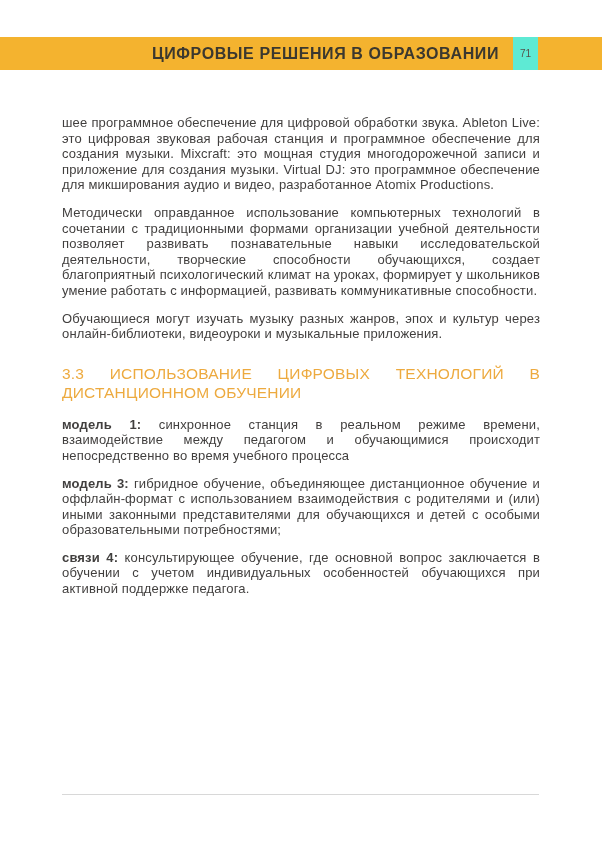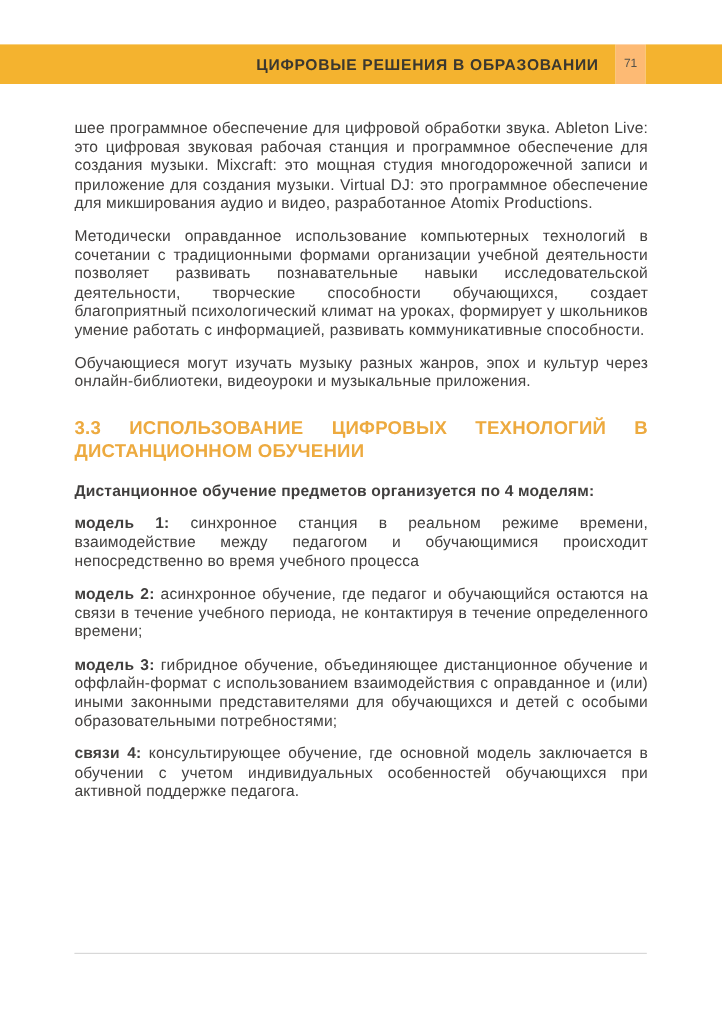--- a/index.html
+++ b/index.html
@@ -23,43 +23,43 @@
     display:flex;align-items:stretch;
   }
   .band-main{
     width:513px;flex:none;
     background:var(--band);
     display:flex;align-items:center;justify-content:flex-end;
     padding-right:14px;box-sizing:border-box;
   }
   .band-title{
     color:var(--band-text);
-    font-size:13px;font-weight:700;letter-spacing:0.6px;
+    font-size:16px;font-weight:700;letter-spacing:0.6px;
     white-space:nowrap;
     font-stretch:condensed;
   }
   .band-gap{
-    width:25px;flex:none;background:#fdba74;
+    width:25px;flex:none;background:#5eead4;
     display:flex;align-items:center;justify-content:center;
   }
   .page-number{
     color:#55524B;font-size:10px;font-weight:400;
   }
   .band-right{flex:1;background:var(--band);}
   
   .content{
-    position:absolute;left:62px;top:99px;width:478px;
+    position:absolute;left:62px;top:115px;width:478px;
     color:var(--text);
     font-size:13px;line-height:15.6px;letter-spacing:0.15px;
     text-align:justify;
   }
   .content p{margin:0 0 12px 0;}
   .section-heading{
     color:var(--heading);
-    font-weight:700;
+    font-weight:400;
     font-size:15.5px;line-height:19px;letter-spacing:0.2px;
     margin:22px 0 15px 0;
     text-align:justify;
     font-stretch:condensed;
   }
   .lead-bold{font-weight:700;}
   .model-label{font-weight:700;}
   
   .bottom-rule{
     position:absolute;left:62px;top:794px;width:477px;height:1px;
@@ -81,26 +81,24 @@
 
 <div class="content">
 
   <p>шее программное обеспечение для цифровой обработки звука. Ableton Live: это цифровая звуковая рабочая станция и программное обеспечение для создания музыки. Mixcraft: это мощная студия многодорожечной записи и приложение для создания музыки. Virtual DJ: это программное обеспечение для микширования аудио и видео, разработанное Atomix Productions.</p>
   <p>Методически оправданное использование компьютерных технологий в сочетании с традиционными формами организации учебной деятельности позволяет развивать познавательные навыки исследовательской деятельности, творческие способности обучающихся, создает благоприятный психологический климат на уроках, формирует у школьников умение работать с информацией, развивать коммуникативные способности.</p>
   <p>Обучающиеся могут изучать музыку разных жанров, эпох и культур через онлайн-библиотеки, видеоуроки и музыкальные приложения.</p>
 
   <h2 class="section-heading">3.3 ИСПОЛЬЗОВАНИЕ ЦИФРОВЫХ ТЕХНОЛОГИЙ В ДИСТАНЦИОННОМ ОБУЧЕНИИ</h2>
 
 
-  <p class="lead-bold">Дистанционное обучение предметов организуется по 4 моделям:</p>
 
   <p><span class="model-label">модель 1:</span> <span>синхронное станция в реальном режиме времени, взаимодействие между педагогом и обучающимися происходит непосредственно во время учебного процесса</span></p>
 
-  <p><span class="model-label">модель 2:</span> <span>асинхронное обучение, где педагог и обучающийся остаются на связи в течение учебного периода, не контактируя в течение определенного времени;</span></p>
 
-  <p><span class="model-label">модель 3:</span> <span>гибридное обучение, объединяющее дистанционное обучение и оффлайн-формат с использованием взаимодействия с оправданное и (или) иными законными представителями для обучающихся и детей с особыми образовательными потребностями;</span></p>
+  <p><span class="model-label">модель 3:</span> <span>гибридное обучение, объединяющее дистанционное обучение и оффлайн-формат с использованием взаимодействия с родителями и (или) иными законными представителями для обучающихся и детей с особыми образовательными потребностями;</span></p>
 
-  <p><span class="model-label">связи 4:</span> <span>консультирующее обучение, где основной модель заключается в обучении с учетом индивидуальных особенностей обучающихся при активной поддержке педагога.</span></p>
+  <p><span class="model-label">связи 4:</span> <span>консультирующее обучение, где основной вопрос заключается в обучении с учетом индивидуальных особенностей обучающихся при активной поддержке педагога.</span></p>
 
 
 </div>
 
 <div class="bottom-rule"></div>
 
 </body></html>

